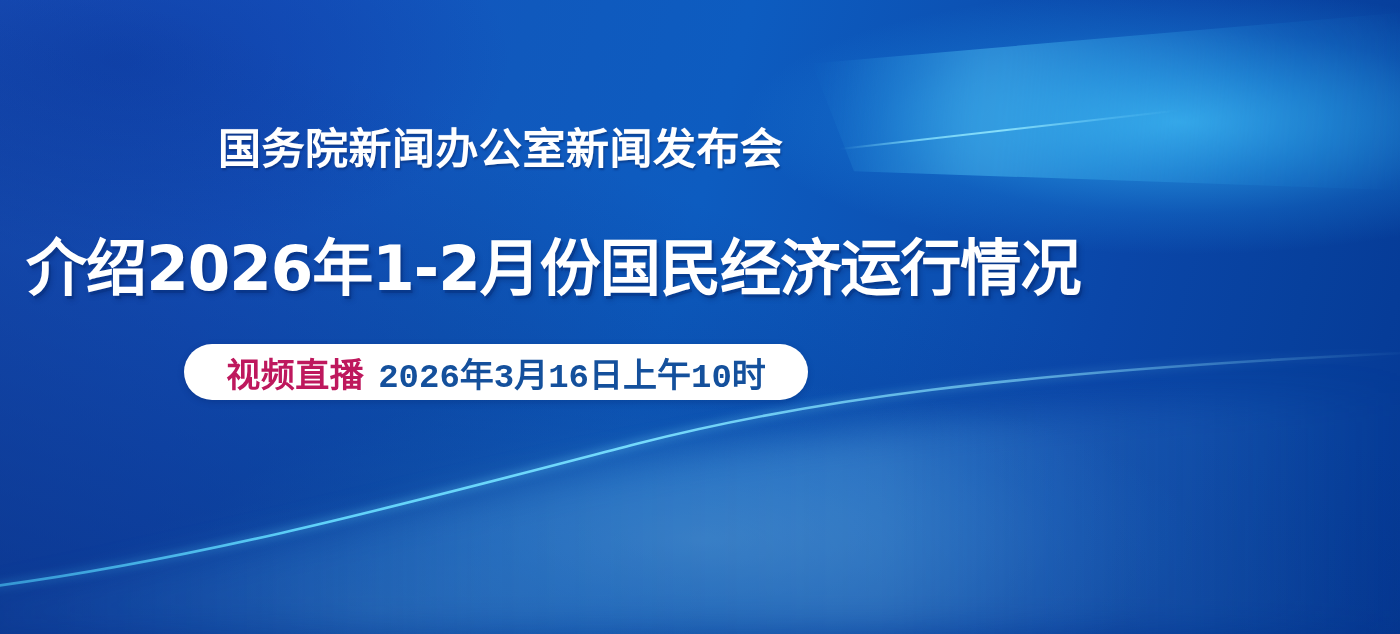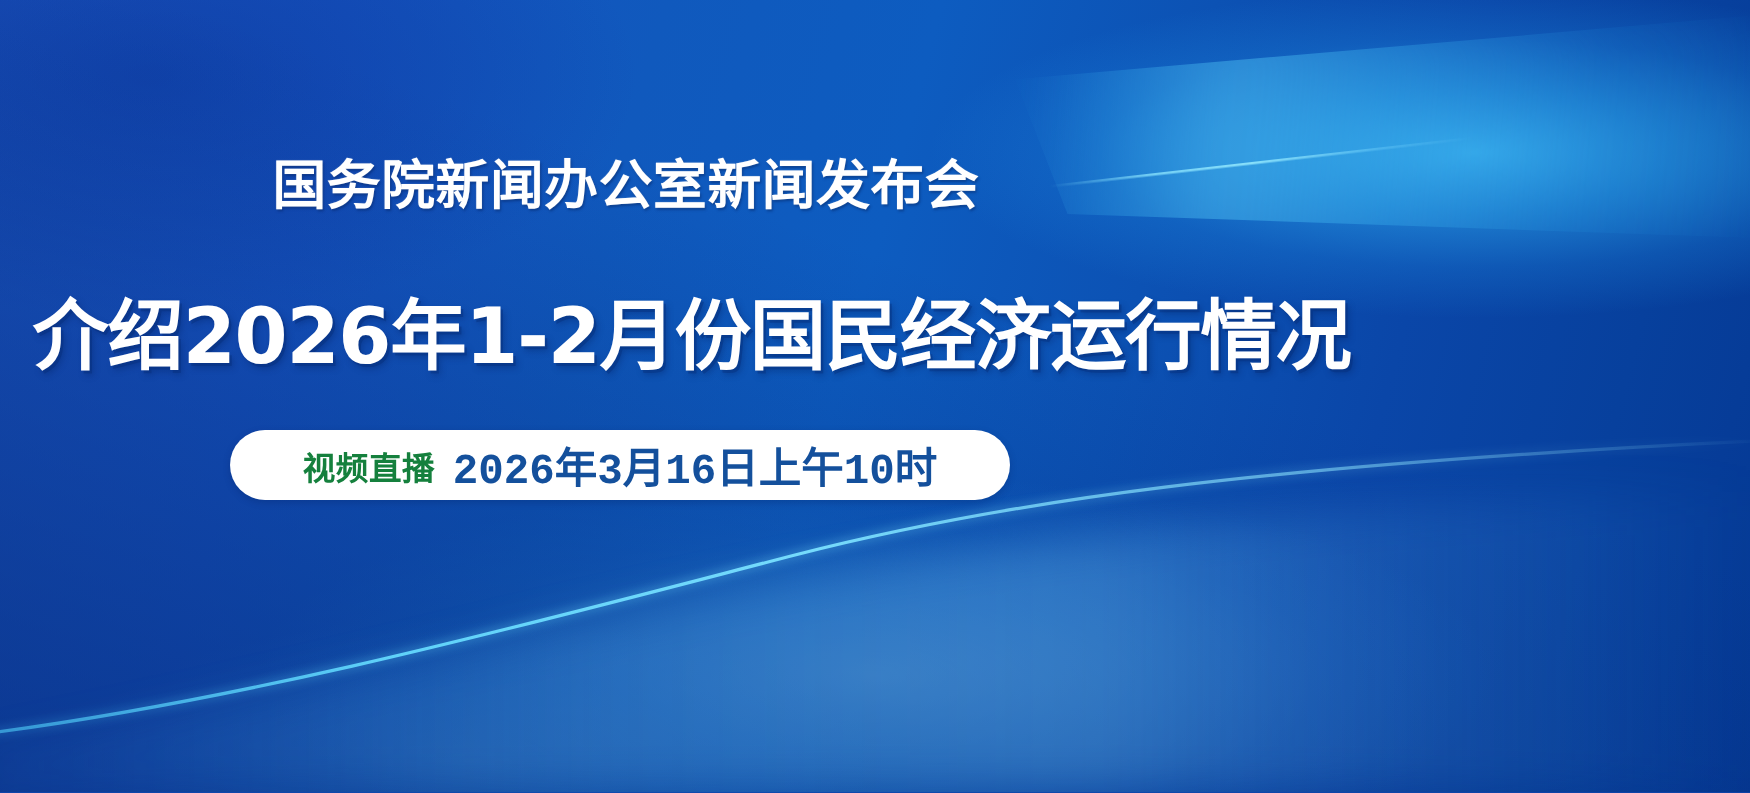--- a/index.html
+++ b/index.html
@@ -182,22 +182,22 @@
     display: flex;
     align-items: center;
     justify-content: center;
     gap: 14px;
     white-space: nowrap;
   }
 
   #badge-live-label {
     font-family: "Liberation Serif", "DejaVu Serif", serif;
     font-weight: bold;
-    font-size: 26px;
-    color: #15803d;
+    font-size: 34px;
+    color: #be185d;
     letter-spacing: 0.5px;
   }
 
   #badge-datetime {
     font-family: Liberation Mono, monospace;
     font-weight: bold;
     font-size: 34px;
     color: #14509c;
     letter-spacing: 0px;
   }

